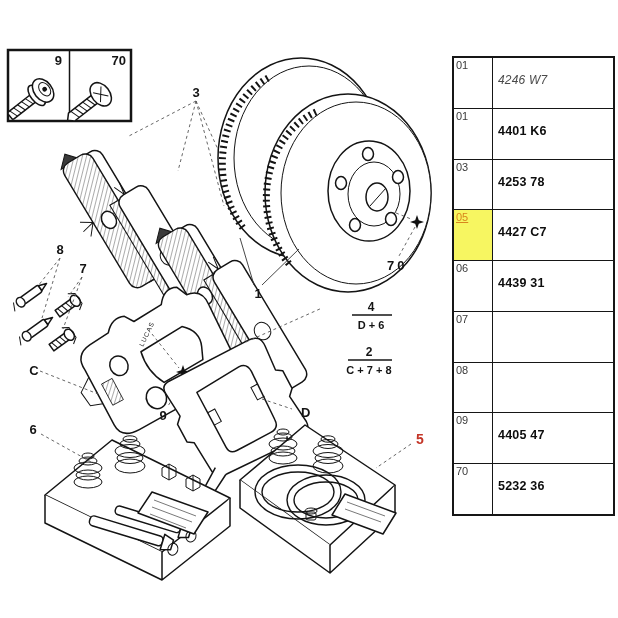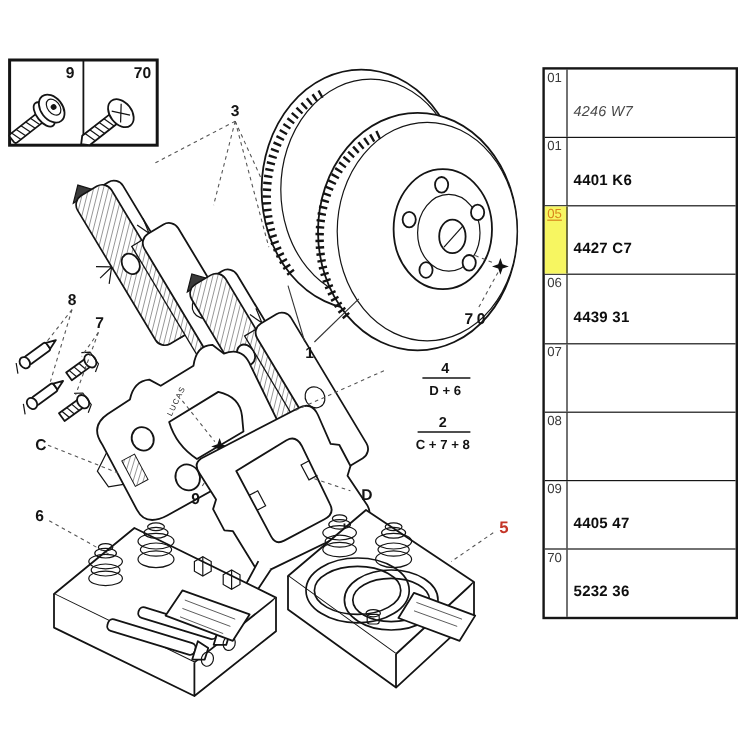--- a/index.html
+++ b/index.html
@@ -14,23 +14,23 @@
   .dash{stroke:#555;stroke-width:0.9;stroke-dasharray:3 3;fill:none;}
   .sline{stroke:#333;stroke-width:0.9;fill:none;}
   .outline{fill:#fff;stroke:#141414;stroke-width:1.5;stroke-linejoin:round;}
   .thin{fill:none;stroke:#141414;stroke-width:1;}
   .star{fill:#111;}
 
   .parts-table{position:absolute;left:452px;top:56px;width:159px;height:456px;
     border:2px solid #161616;display:flex;flex-direction:column;background:#fff;box-sizing:content-box;}
   .prow{flex:1 1 0;display:flex;border-bottom:1px solid #161616;min-height:0;}
   .prow:last-child{border-bottom:none;}
-  .ref{width:19px;border-right:1px solid #161616;font-size:11px;color:#3a3a3a;
+  .ref{width:39px;border-right:1px solid #161616;font-size:11px;color:#3a3a3a;
     padding:1px 0 0 2px;box-sizing:border-box;}
-  .part{flex:1;padding:28px 0 0 5px;font-weight:bold;font-size:12.5px;color:#0d0d0d;letter-spacing:.2px;}
+  .part{flex:1;padding:15px 0 0 5px;font-weight:bold;font-size:12.5px;color:#0d0d0d;letter-spacing:.2px;}
   .part.italic{font-style:italic;font-weight:normal;color:#4a4a4a;font-size:12px;}
 </style>
 </head>
 <body>
 
 
 
 <svg width="450" height="618" viewBox="0 0 450 618">
   <defs>
     <pattern id="hatch" patternUnits="userSpaceOnUse" width="4" height="4" patternTransform="rotate(45)">
@@ -301,20 +301,24 @@
 <div class="parts-table">
   <div class="prow">
     <div class="ref"><span>01</span></div>
     <div class="part italic">4246 W7</div>
   </div>
   <div class="prow">
     <div class="ref"><span>01</span></div>
     <div class="part">4401 K6</div>
   </div>
   <div class="prow">
+    <div class="ref"><span>03</span></div>
+    <div class="part">4253 78</div>
+  </div>
+  <div class="prow">
     <div class="ref" style="background: rgb(247, 246, 97); color: rgb(216, 134, 28); text-decoration: underline;"><span>05</span></div>
     <div class="part">4427 C7</div>
   </div>
   <div class="prow">
     <div class="ref"><span>06</span></div>
     <div class="part">4439 31</div>
   </div>
   <div class="prow">
     <div class="ref"><span>07</span></div>
   </div>

